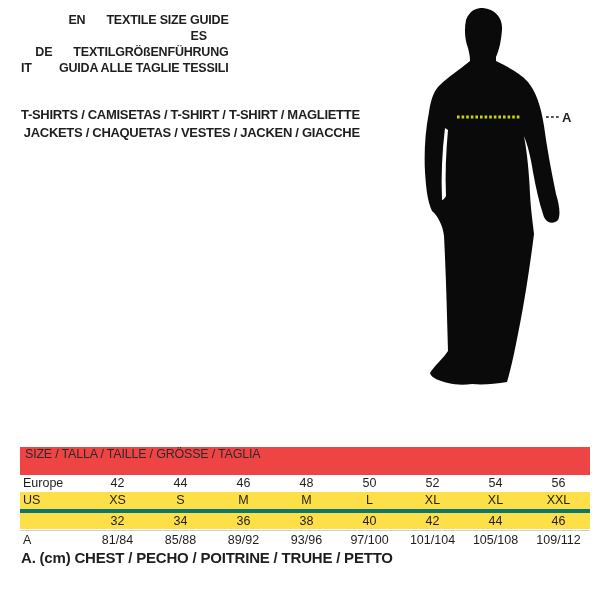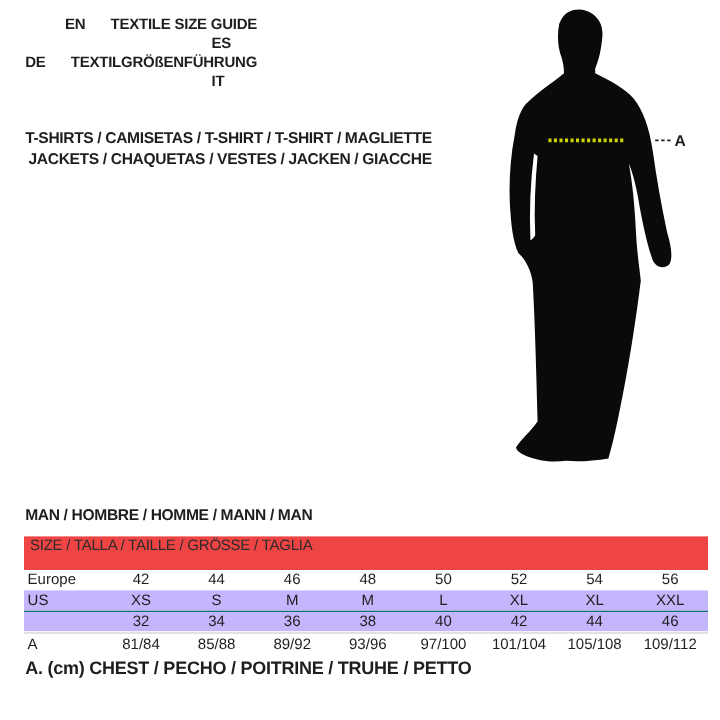--- a/index.html
+++ b/index.html
@@ -19,22 +19,22 @@
   
   .figure-wrap{position:absolute; left:412px; top:4px; width:166px; height:382px;}
 
   
   .section-title{position:absolute; left:21px; top:421px; font-size:13px; font-weight:700; letter-spacing:-0.3px;}
 
   
   .size-table{position:absolute; left:20px; top:447px; width:570px; font-size:12.5px;}
   .st-header{height:28px; line-height:15px; background:#ef4444; color:#2b2b2b; padding-left:5px; letter-spacing:-0.2px;}
   .st-row{display:grid; grid-template-columns:66px repeat(8, 1fr); height:17px; line-height:17px;}
-  .st-row.shaded{background:#c4b5fd;}
-  .st-row.shaded + .st-row.shaded{border-top:1px solid #0f766e; height:16px; line-height:16px;}
+  .st-row.shaded{background:#fde047;}
+  .st-row.shaded + .st-row.shaded{border-top:4px solid #0f766e; height:16px; line-height:16px;}
   .st-row.row-a{border-top:1px solid #cfcfcf; height:18px; line-height:18px; margin-top:1px;}
   .st-label{text-align:left; padding-left:3px;}
   .st-cell{text-align:center;}
 
   
   .footnote{position:absolute; left:21px; top:549px; font-size:15px; font-weight:700; letter-spacing:-0.2px;}
 </style>
 </head>
 <body>
 
@@ -47,20 +47,21 @@
     </div>
     <div class="lang-row">
       <span class="lang-code">ES</span>
     </div>
     <div class="lang-row">
       <span class="lang-code">DE</span>
       <span class="lang-title">TEXTILGRÖßENFÜHRUNG</span>
     </div>
     <div class="lang-row">
       <span class="lang-code">IT</span>
+      <span class="lang-title">GUIDA ALLE TAGLIE TESSILI</span>
     </div>
   </div>
 
   <div class="categories">
     <div class="cat-line">T-SHIRTS / CAMISETAS / T-SHIRT / T-SHIRT / MAGLIETTE</div>
     <div class="cat-line">JACKETS / CHAQUETAS / VESTES / JACKEN / GIACCHE</div>
   </div>
 
   <div class="figure-wrap">
     <svg width="166" height="382" viewBox="0 0 166 382">
@@ -92,21 +93,20 @@
                C58 52 57 48 56 44
                C53 36 52 26 54 16
                C58 6 64 4 71 4 Z" fill="#0a0a0a"></path>
       <path fill="#ffffff" d="M33 124 C30 148 29 172 30 196 C31 196 33 194 34 192 C33 170 34 148 36 126 Z"></path>
       <line x1="45" y1="113" x2="108" y2="113" stroke-width="3" stroke-dasharray="2.6 2" stroke="#ccd500"></line>
       <line x1="134" y1="113" x2="147" y2="113" stroke-width="1.6" stroke-dasharray="2.8 2.2" stroke="#1e1e1e"></line>
       <text x="150" y="118" font-size="13" font-weight="600" fill="#1e1e1e">A</text>
     </svg>
   </div>
 
-  <div class="section-title">MAN / HOMBRE / HOMME / MANN / MAN</div>
 
   <div class="size-table">
     <div class="st-header">SIZE / TALLA / TAILLE / GRÖSSE / TAGLIA</div>
 
     <div class="st-row">
       <span class="st-label">Europe</span>
       <span class="st-cell">42</span>
       <span class="st-cell">44</span>
       <span class="st-cell">46</span>
       <span class="st-cell">48</span>

